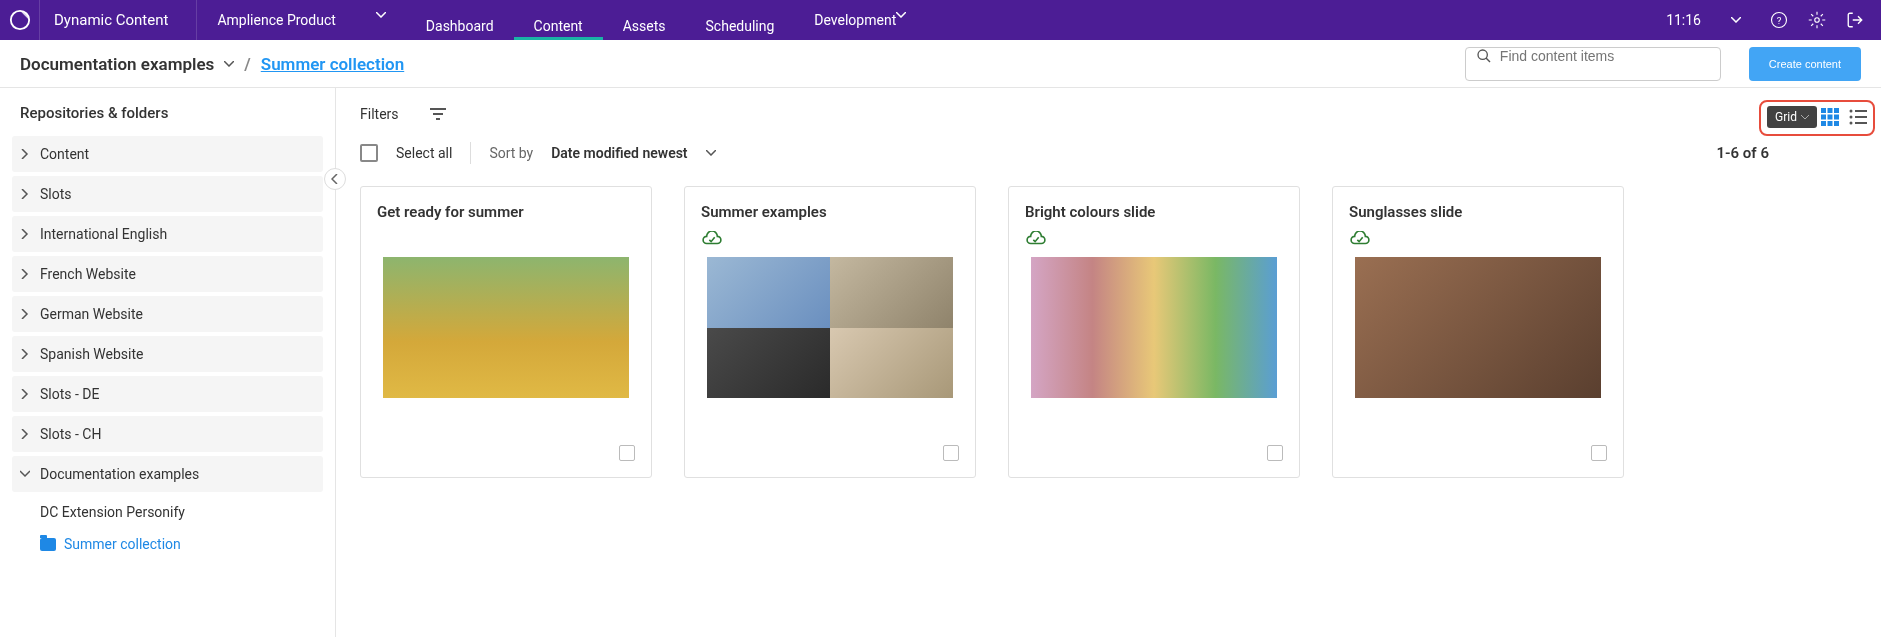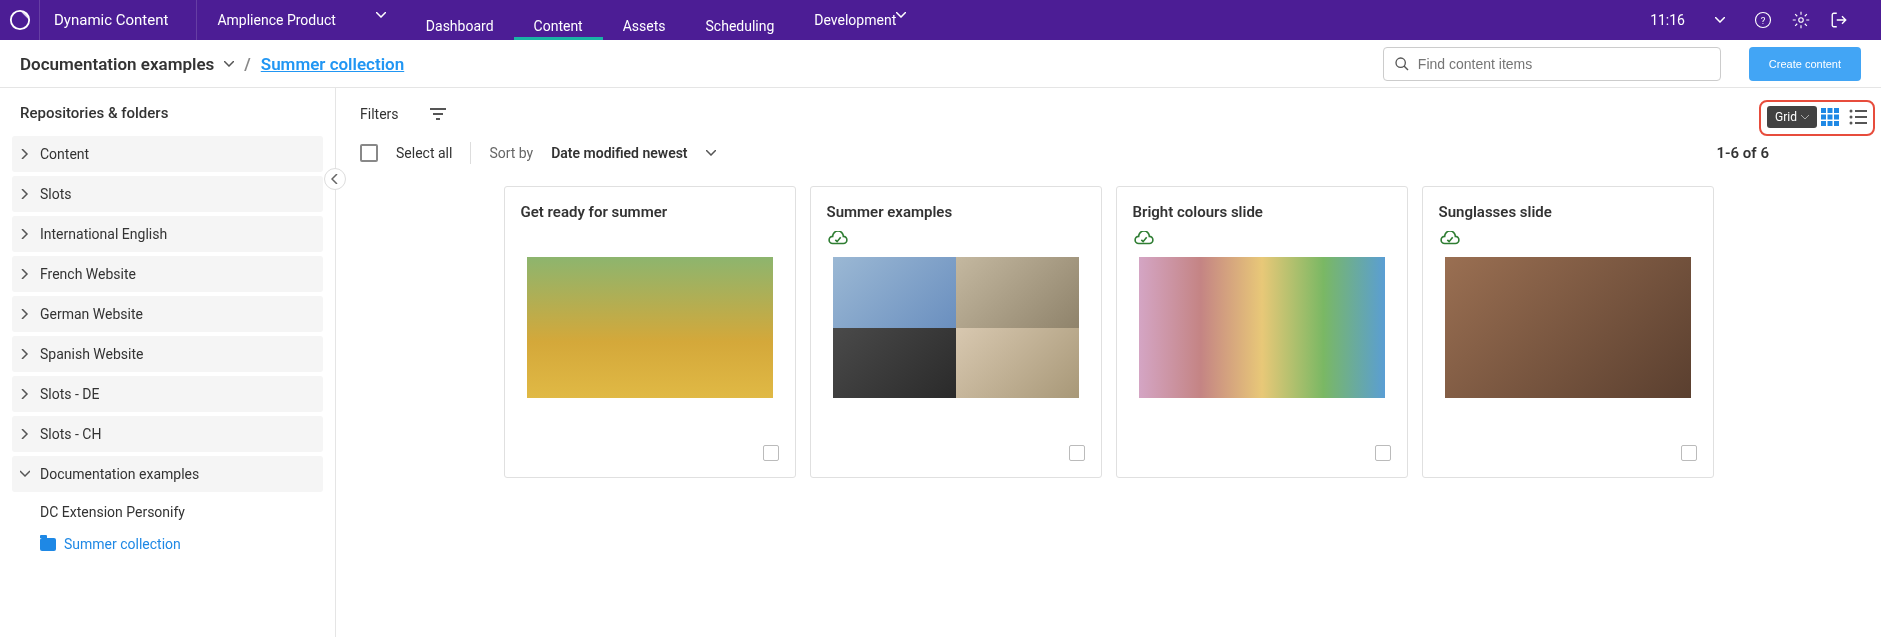--- a/index.html
+++ b/index.html
@@ -8,30 +8,30 @@
 
 .top-nav { background: #4c1d95; color: #fff; display: flex; align-items: center; height: 40px; }
 .nav-logo { width: 40px; height: 40px; display: flex; align-items: center; justify-content: center; border-right: 1px solid rgba(255,255,255,0.15); }
 .nav-brand { padding: 0 28px 0 14px; font-size: 15px; border-right: 1px solid rgba(255,255,255,0.15); height: 40px; display: flex; align-items: center; }
 .nav-product { display: flex; align-items: flex-start; padding: 0 20px; gap: 40px; }
 .nav-tabs { display: flex; align-items: stretch; height: 40px; }
 .nav-tab { padding: 0 20px; display: flex; align-items: center; cursor: pointer; position: relative; margin-top: 11px; }
 .nav-tab.active::after { content: ''; position: absolute; bottom: 0; left: 0; right: 0; height: 3px; background: #1ab3a6; }
 .nav-dev { display: flex; align-items: flex-start; padding: 0 20px; }
 .nav-spacer { flex: 1; }
-.nav-right { display: flex; align-items: center; gap: 18px; padding-right: 32px; }
+.nav-right { display: flex; align-items: center; gap: 18px; padding-right: 16px; }
 .nav-time { display: flex; align-items: center; gap: 30px; padding-right: 10px; }
 .nav-icon { width: 20px; height: 20px; display: flex; align-items: center; justify-content: center; cursor: pointer; }
 
 
 .crumb-bar { display: flex; align-items: center; height: 48px; padding: 0 20px; border-bottom: 1px solid #e5e5e5; }
 .crumb-left { display: flex; align-items: center; gap: 10px; font-size: 17px; font-weight: 600; }
 .crumb-link { color: #2196f3; text-decoration: underline; font-weight: 600; }
 .crumb-spacer { flex: 1; }
-.search-box { display: flex; align-items: center; border: 1px solid #ccc; border-radius: 4px; height: 34px; width: 338px; padding: 0 10px; gap: 8px; }
+.search-box { display: flex; align-items: flex-start; border: 1px solid #ccc; border-radius: 4px; height: 34px; width: 256px; padding: 0 10px; gap: 8px; }
 .search-box input { border: none; outline: none; flex: 1; font-size: 14px; }
 .create-btn { background: #42a5f5; color: #fff; border: none; border-radius: 4px; height: 34px; padding: 0 20px; font-size: 11px; font-weight: 500; margin-left: 28px; cursor: pointer; }
 
 
 .main { display: flex; height: calc(100vh - 88px); }
 .sidebar { width: 336px; border-right: 1px solid #e5e5e5; padding: 16px 12px; position: relative; }
 .sidebar-title { font-size: 15px; font-weight: 500; padding: 0 8px 14px; }
 .tree-item { display: flex; align-items: center; gap: 10px; height: 36px; padding: 0 8px; background: #f5f5f5; border-radius: 3px; margin-bottom: 4px; cursor: pointer; }
 .tree-item.expanded { background: #f5f5f5; }
 .tree-sub { padding-left: 28px; height: 32px; display: flex; align-items: center; gap: 8px; cursor: pointer; }
@@ -50,21 +50,21 @@
 .sort-value { font-weight: 600; }
 .toolbar-spacer { flex: 1; }
 .count { font-weight: 600; font-size: 15px; }
 
 
 .view-highlight { position: absolute; right: 6px; top: 12px; border: 2px solid #e74c3c; border-radius: 8px; padding: 4px 6px 6px; display: flex; flex-direction: row; align-items: center; gap: 4px; }
 .tooltip { background: #424242; color: #fff; font-size: 12px; padding: 4px 8px; border-radius: 3px; display: flex; align-items: center; gap: 4px; }
 .view-toggle { display: flex; gap: 10px; }
 
 
-.cards { display: flex; gap: 14px; justify-content: center; }
+.cards { display: flex; gap: 32px; }
 .card { width: 292px; min-height: 292px; border: 1px solid #e0e0e0; border-radius: 3px; padding: 16px; display: flex; flex-direction: column; }
 .card-title { font-weight: 600; font-size: 15px; margin-bottom: 10px; }
 .card-badge { margin-bottom: 10px; }
 .card-img { width: 246px; height: 141px; background: #d4d4d4; margin: 0 auto; display: flex; flex-wrap: wrap; }
 .card-img.sunflower { background: linear-gradient(180deg,#8db56e 0%,#d4a83a 60%,#e0b945 100%); }
 .quad { width: 50%; height: 50%; }
 .q1 { background: linear-gradient(135deg,#9bb8d4,#6a8fbf); }
 .q2 { background: linear-gradient(135deg,#c4b8a0,#8f836b); }
 .q3 { background: linear-gradient(135deg,#4a4a4a,#2a2a2a); }
 .q4 { background: linear-gradient(135deg,#d8c8b0,#a89878); }

